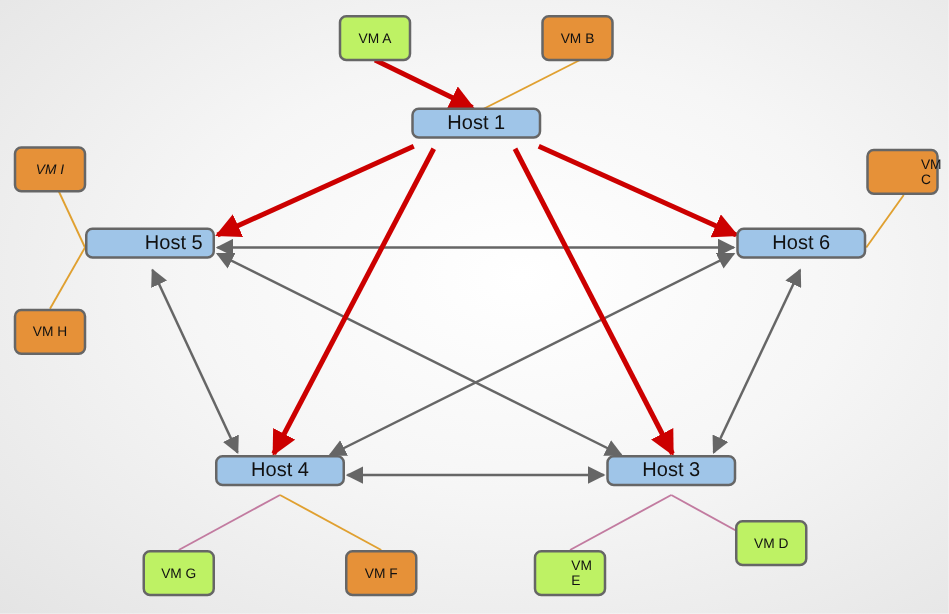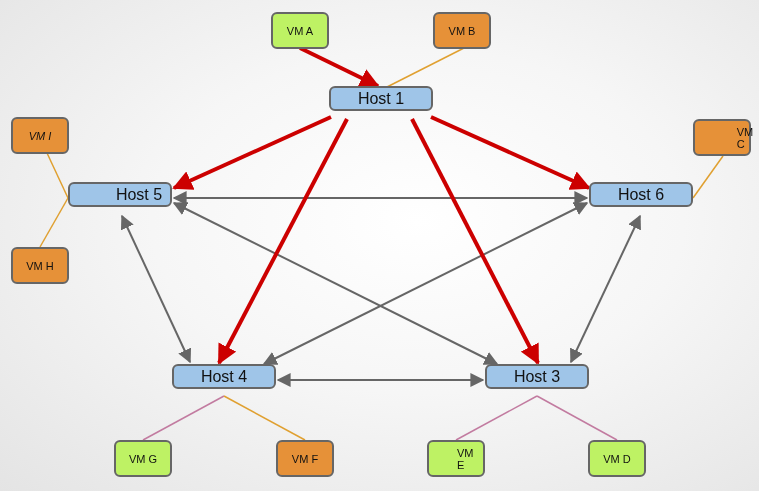--- a/index.html
+++ b/index.html
@@ -60,18 +60,18 @@
 
 <div class="node host" style="left:329px;top:86px;">Host 1</div>
 <div class="node host" style="left:589px;top:182px;">Host 6</div>
 <div class="node host" style="left:485px;top:364px;">Host 3</div>
 <div class="node host" style="left:172px;top:364px;">Host 4</div>
 <div class="node host" style="left:68px;top:182px;padding-left:38px;">Host 5</div>
 
 <div class="node vm magenta" style="left:271px;top:12px;">VM A</div>
 <div class="node vm orange" style="left:433px;top:12px;">VM B</div>
 <div class="node vm orange" style="left:693px;top:119px;padding-left:46px;">VM C</div>
-<div class="node vm magenta" style="left:588px;top:440px;">VM D</div>
+<div class="node vm magenta" style="left:588px;top:416px;">VM D</div>
 <div class="node vm magenta" style="left:427px;top:440px;padding-left:28px;">VM E</div>
 <div class="node vm orange" style="left:276px;top:440px;">VM F</div>
 <div class="node vm magenta" style="left:114px;top:440px;">VM G</div>
 <div class="node vm orange" style="left:11px;top:247px;">VM H</div>
 <div class="node vm orange" style="left:11px;top:117px;font-style:italic;">VM I</div>
 
 </body></html>

